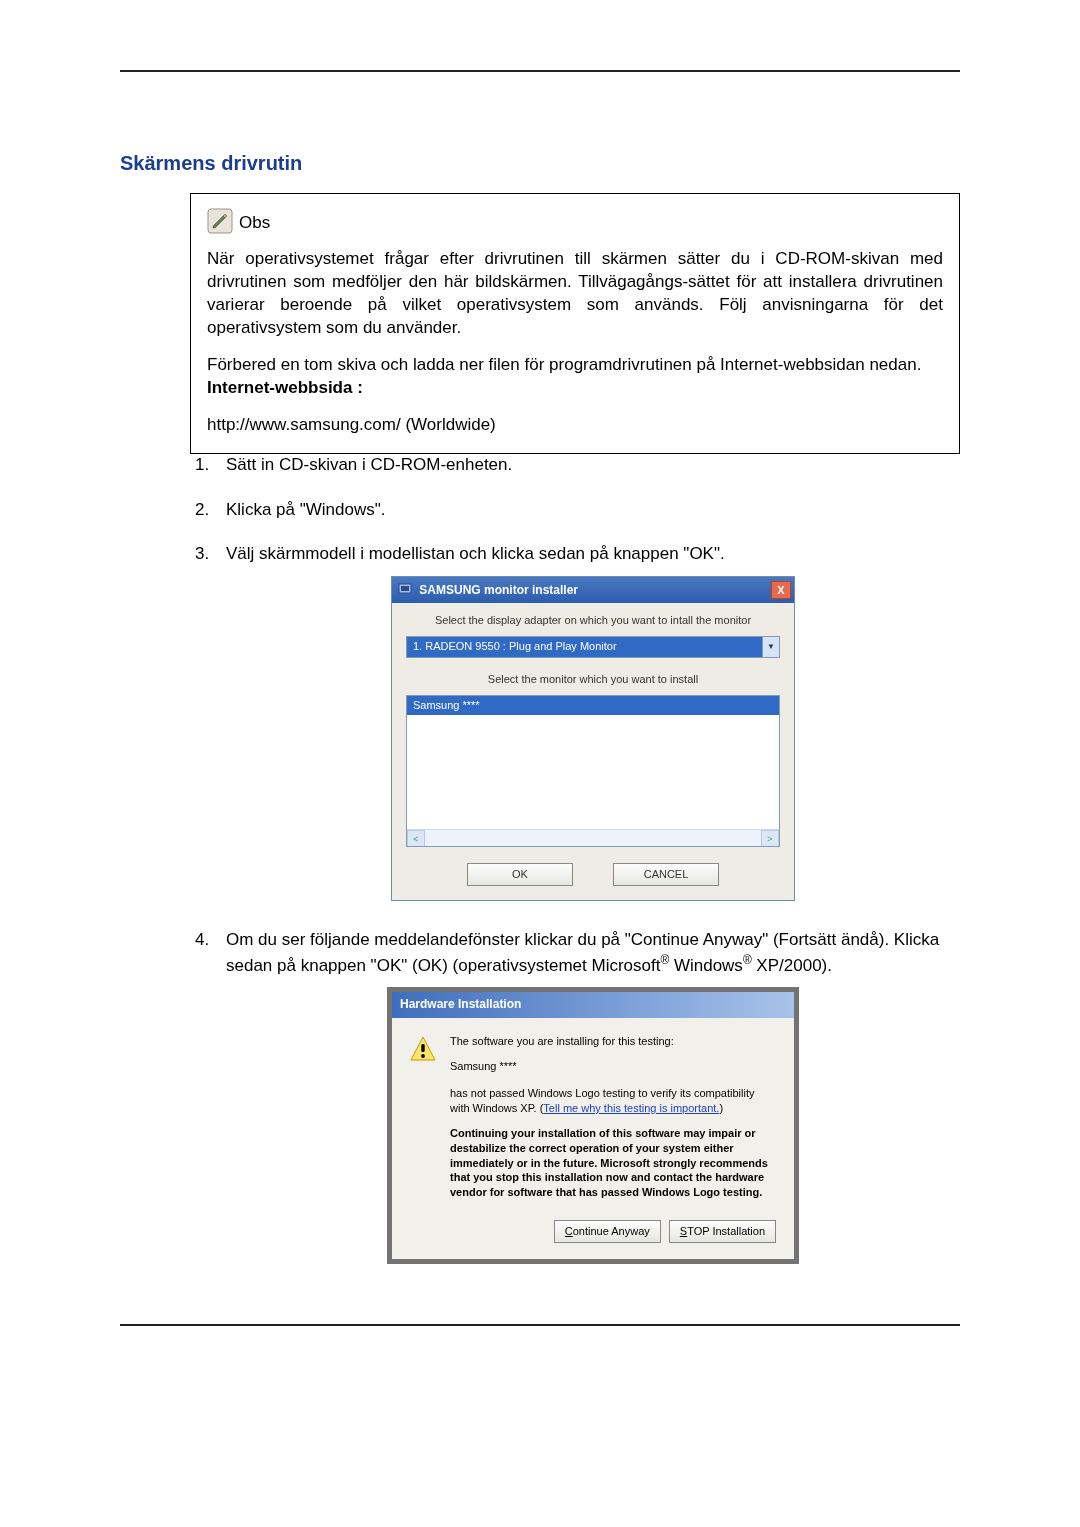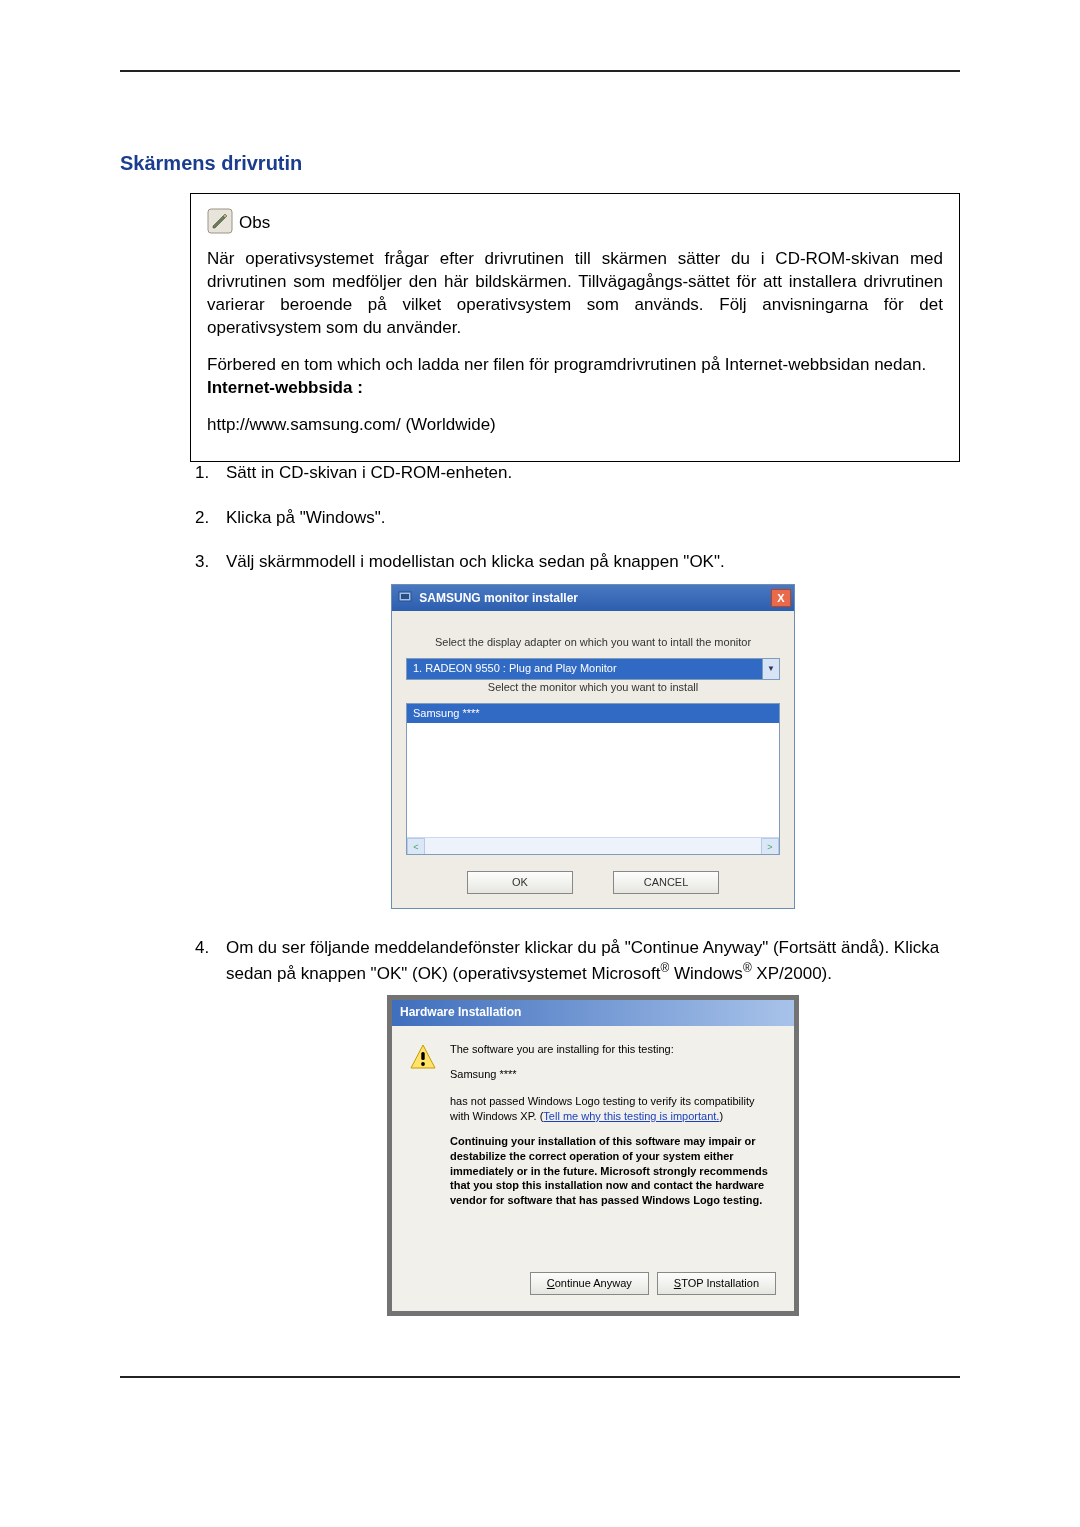--- a/index.html
+++ b/index.html
@@ -47,21 +47,21 @@
   .note-head .obs {
     font-weight: normal;
     font-size: 17px;
   }
   .note-body {
     font-size: 17px;
     line-height: 1.35;
     text-align: justify;
   }
   .note-body p { margin: 0 0 14px 0; }
-  .note-body p:last-child { margin-bottom: 8px; }
+  .note-body p:last-child { margin-bottom: 0; }
   .bold { font-weight: bold; }
   ol.steps {
     margin: 0 0 0 70px;
     padding: 0 0 0 24px;
     font-size: 17px;
   }
   ol.steps > li {
     padding-left: 12px;
     margin-bottom: 22px;
     line-height: 1.35;
@@ -92,32 +92,33 @@
   .close-x {
     width: 18px; height: 16px;
     background: #e86a4a;
     border: 1px solid #b34628;
     color: #fff;
     font-size: 11px;
     display: flex; align-items: center; justify-content: center;
     cursor: pointer;
   }
   .dlg1-body {
-    padding: 24px 14px 14px 14px;
+    padding: 10px 14px 14px 14px;
     color: #333;
   }
   .dlg1-body .center {
     text-align: center;
     margin-bottom: 8px;
   }
   .dropdown {
     display: flex;
     border: 1px solid #7f9db9;
     background: #0369a1;
     height: 20px;
+    margin-bottom: 14px;
   }
   .dropdown .dd-sel {
     flex: 1;
     background: #316ac5;
     color: #fff;
     padding: 2px 6px;
     font-size: 11px;
     overflow: hidden;
   }
   .dropdown .dd-btn {
@@ -199,24 +200,23 @@
   .dlg2-text .hw-name { margin: 2px 0 12px 0; }
   .dlg2-text .bold-block { font-weight: bold; }
   .link-like { color: #1a3fc0; text-decoration: underline; }
   .dlg2-buttons {
     display:flex; justify-content:flex-end; gap: 8px;
     padding: 0 18px 16px 18px;
   }
   .winbtn2 {
     border: 1px solid #888;
     background: linear-gradient(#fdfdfd,#e6e6e0);
-    padding: 3px 16px;
+    padding: 3px 10px;
     font-size: 11px;
     cursor:pointer;
-    margin-top:44px;
   }
   sup { font-size: 0.7em; }
 </style>
 </head>
 <body>
 
 <div class="page">
   <div class="hr-top"></div>
 
   <h2 class="section">Skärmens drivrutin</h2>
@@ -228,21 +228,21 @@
           <rect x="1" y="1" width="24" height="24" rx="3" fill="#e8e4dc" stroke="#9b9484"></rect>
           <path d="M6 18 L16 8 L18 10 L8 20 L6 20 Z" fill="#6b7b57" stroke="#4a5838" stroke-width="0.6"></path>
           <path d="M16 8 L18 6 L20 8 L18 10 Z" fill="#c7b37a" stroke="#4a5838" stroke-width="0.6"></path>
         </svg>
       </span>
       <span class="obs">Obs</span>
     </div>
     <div class="note-body">
       <p>När operativsystemet frågar efter drivrutinen till skärmen sätter du i CD-ROM-skivan med drivrutinen som medföljer den här bildskärmen. Tillvägagångs-sättet för att installera drivrutinen varierar beroende på vilket operativsystem som används. Följ anvisningarna för det operativsystem som du använder.</p>
       <p>
-        <span>Förbered en tom which och ladda ner filen för programdrivrutinen på Internet-webbsidan nedan.</span><br>
+        <span>Förbered en tom skiva och ladda ner filen för programdrivrutinen på Internet-webbsidan nedan.</span><br>
         <span class="bold">Internet-webbsida :</span>
       </p>
       <p>http://www.samsung.com/ (Worldwide)</p>
     </div>
   </div>
 
 
   <ol class="steps">
     <li>Sätt in CD-skivan i CD-ROM-enheten.</li>
     <li>Klicka på "Windows".</li>

